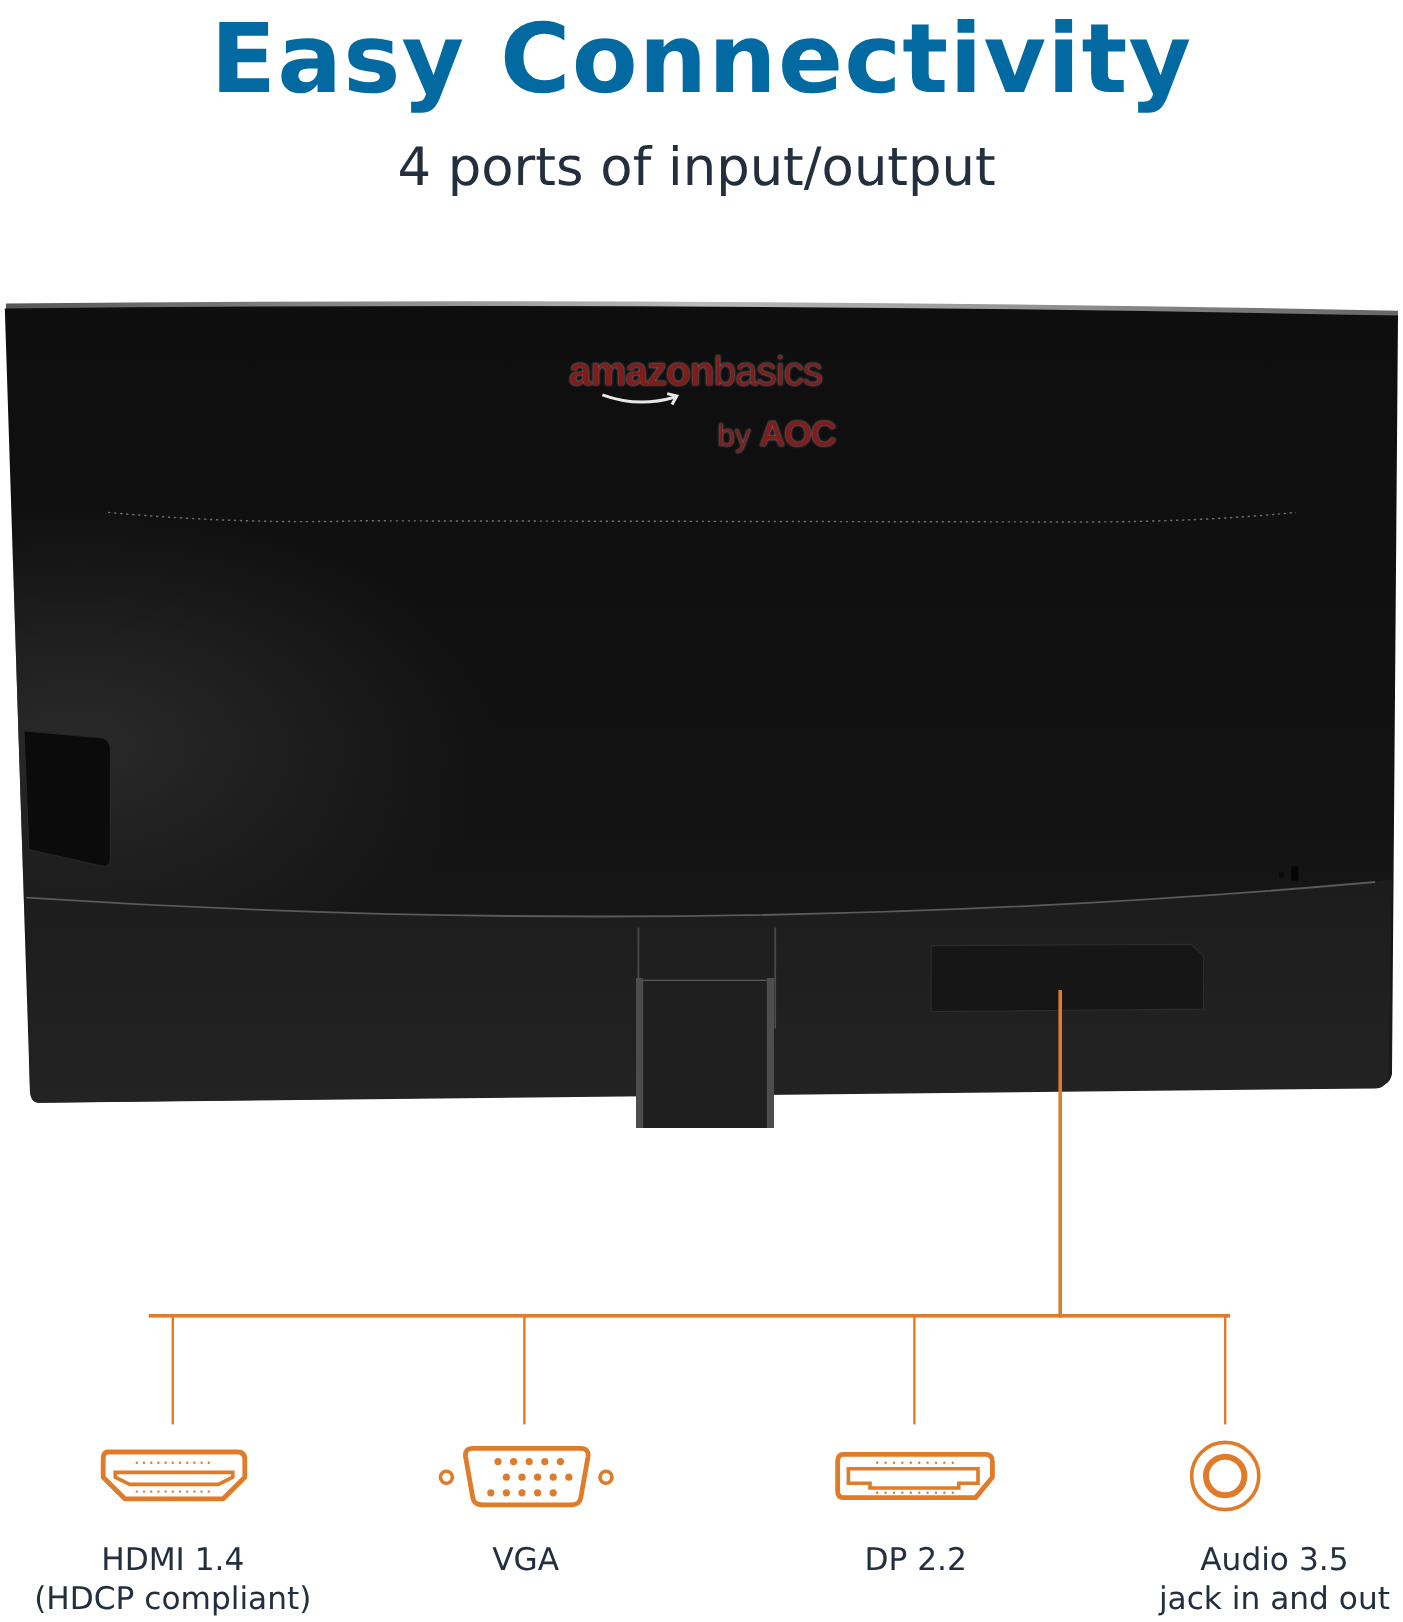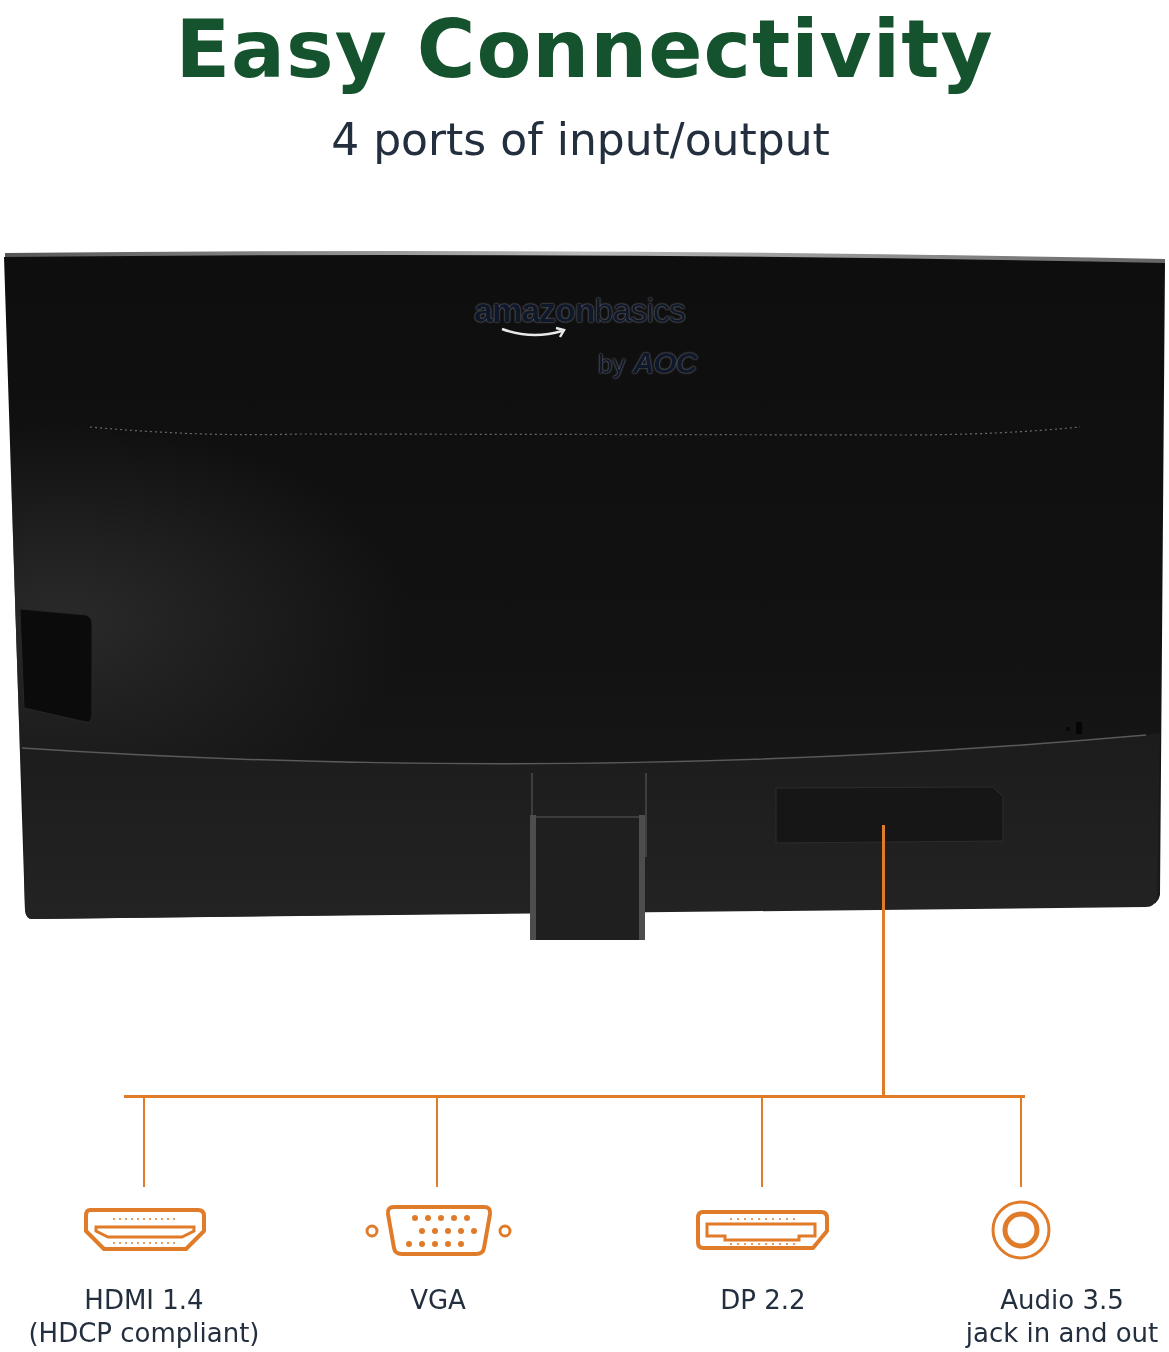--- a/index.html
+++ b/index.html
@@ -2,37 +2,37 @@
 <html><head>
 <meta charset="utf-8">
 <style>
   html, body { margin: 0; padding: 0; }
   body {
     width: 1169px; height: 1352px; background: #ffffff; position: relative; overflow: hidden;
     font-family: "DejaVu Sans", "Liberation Sans", sans-serif;
   }
   .title {
     position: absolute; left: 0; width: 1169px; top: 2px; text-align: center;
-    font-size: 80px; font-weight: bold; color: #14532d; letter-spacing: 1px; line-height: 96px;
+    font-size: 80px; font-weight: bold; color: #0369a1; letter-spacing: 1px; line-height: 96px;
   }
   .subtitle {
     position: absolute; left: 0; width: 1161px; top: 112px; text-align: center;
     font-size: 44px; color: #232f3e; line-height: 56px;
   }
   .monitor { position: absolute; left: 0; top: 245px; width: 1169px; height: 700px; }
   .monitor svg { display: block; }
   .brand {
     position: absolute; left: 474px; top: 290px; width: 240px;
-    color: #0f172a; text-shadow: 0 0 2px #9a9a9a;
+    color: #7f1d1d; text-shadow: 0 0 2px #9a9a9a;
   }
   .brand .amz { font-size: 34px; font-weight: bold; letter-spacing: -1px; font-family: "Liberation Sans", sans-serif; line-height: 40px; }
   .brand .amz .basics { font-weight: normal; }
   .brand .smile { position: absolute; left: 26px; top: 36px; }
   .brand .by { position: absolute; left: 124px; top: 56px; font-size: 26px; font-family: "Liberation Sans", sans-serif; }
-  .brand .by .aoc { font-weight: bold; font-style: italic; font-size: 30px; letter-spacing: -1px; }
+  .brand .by .aoc { font-weight: bold; font-size: 30px; letter-spacing: -1px; }
   .connector { position: absolute; background: #e07b2a; }
   .port-icon { position: absolute; }
   .port-label {
     position: absolute; font-size: 26px; color: #232f3e; text-align: center;
     line-height: 33px; white-space: nowrap;
   }
 </style>
 </head>
 <body>
 

